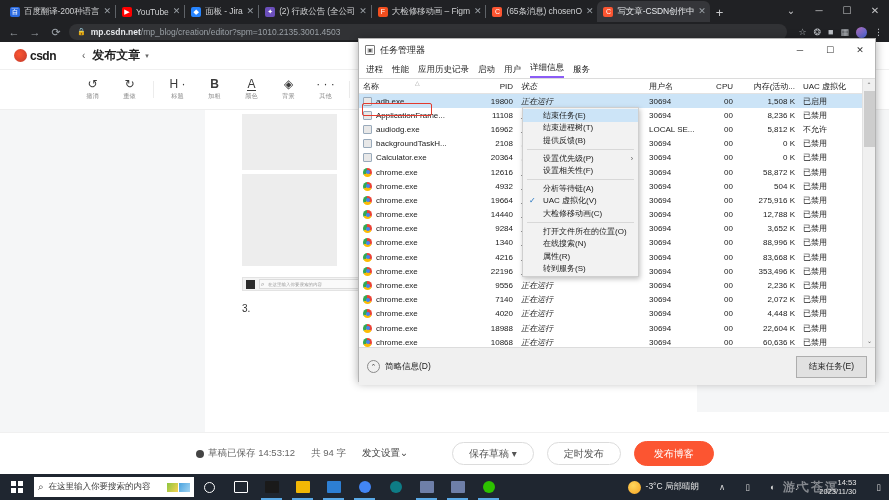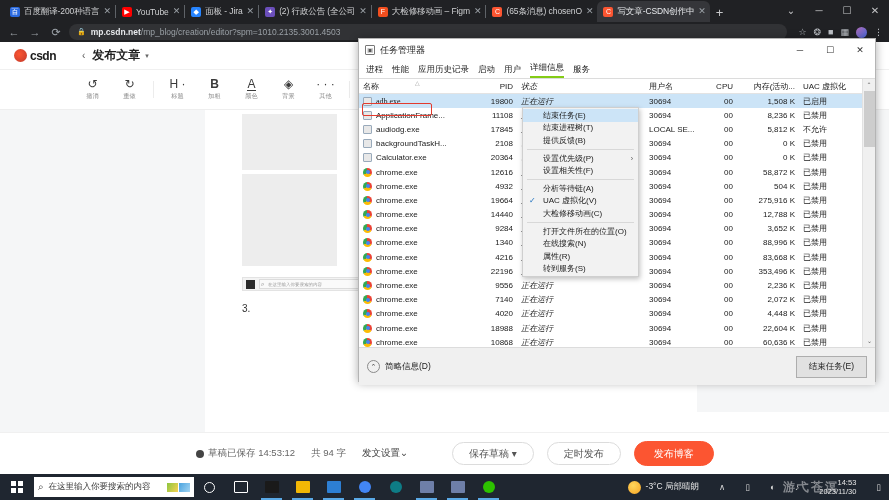--- a/index.html
+++ b/index.html
@@ -216,21 +216,21 @@
     height: 16px; background: #fff; display: flex; align-items: center;
     padding-left: 7px; gap: 12px;
   }
   .tm-menu span { font-size: 8.5px; color: #1a1a1a; }
   .tm-menu u { text-decoration: underline; }
   .tm-tabs {
     height: 18px; background: #fff; display: flex; align-items: flex-end;
     padding-left: 7px; gap: 9px; border-bottom: 1px solid #dcdcdc;
   }
   .tm-tab { font-size: 8.5px; color: #1a1a1a; padding-bottom: 2px; }
-  .tm-tab.active { border-bottom: 2px solid #84cc16; }
+  .tm-tab.active { border-bottom: 2px solid #8b5cf6; }
 
   .tm-body { background: #fff; height: 268px; position: relative; overflow: hidden; }
   .tm-head {
     display: flex; height: 15px; align-items: center; border-bottom: 1px solid #e3e3e3;
     background: #fff; position: relative;
   }
   .tm-head .c, .tm-row .c { font-size: 8px; padding: 0 4px; white-space: nowrap; overflow: hidden; }
   .c-name { width: 118px; }
   .c-pid { width: 40px; text-align: right; }
   .c-state { width: 60px; font-style: italic; }
@@ -562,21 +562,21 @@
           <span class="c c-user">用户名</span>
           <span class="c c-cpu">CPU</span>
           <span class="c c-mem">内存(活动...</span>
           <span class="c c-uac">UAC 虚拟化</span>
           <span class="c c-scroll"></span>
         </div>
       <div class="tm-rows" id="tm-rows">
           <div class="tm-row sel">
             <span class="c c-name name-cell">
               <i class="row-ico ico-generic"></i>
-              <em style="font-style: normal; font-family: Liberation Serif, serif;">adb.exe</em>
+              <em style="font-style: normal;">adb.exe</em>
             </span>
             <span class="c c-pid">19800</span>
             <span class="c c-state">正在运行</span>
             <span class="c c-spacer"></span>
             <span class="c c-user">30694</span>
             <span class="c c-cpu">00</span>
             <span class="c c-mem">1,508 K</span>
             <span class="c c-uac">已启用</span>
             <span class="c c-scroll"></span>
           </div>
@@ -592,21 +592,21 @@
             <span class="c c-cpu">00</span>
             <span class="c c-mem">8,236 K</span>
             <span class="c c-uac">已禁用</span>
             <span class="c c-scroll"></span>
           </div>
           <div class="tm-row">
             <span class="c c-name name-cell">
               <i class="row-ico ico-generic"></i>
               <em style="font-style: normal;">audiodg.exe</em>
             </span>
-            <span class="c c-pid">17845</span>
+            <span class="c c-pid">16962</span>
             <span class="c c-state">正在运行</span>
             <span class="c c-spacer"></span>
             <span class="c c-user">LOCAL SE...</span>
             <span class="c c-cpu">00</span>
             <span class="c c-mem">5,812 K</span>
             <span class="c c-uac">不允许</span>
             <span class="c c-scroll"></span>
           </div>
           <div class="tm-row">
             <span class="c c-name name-cell">

